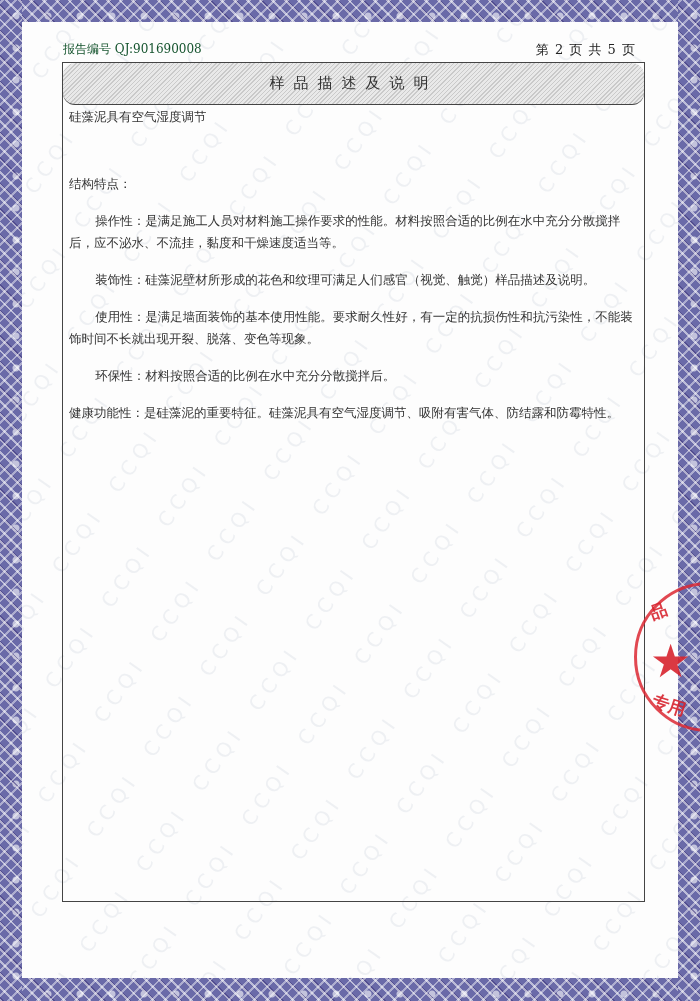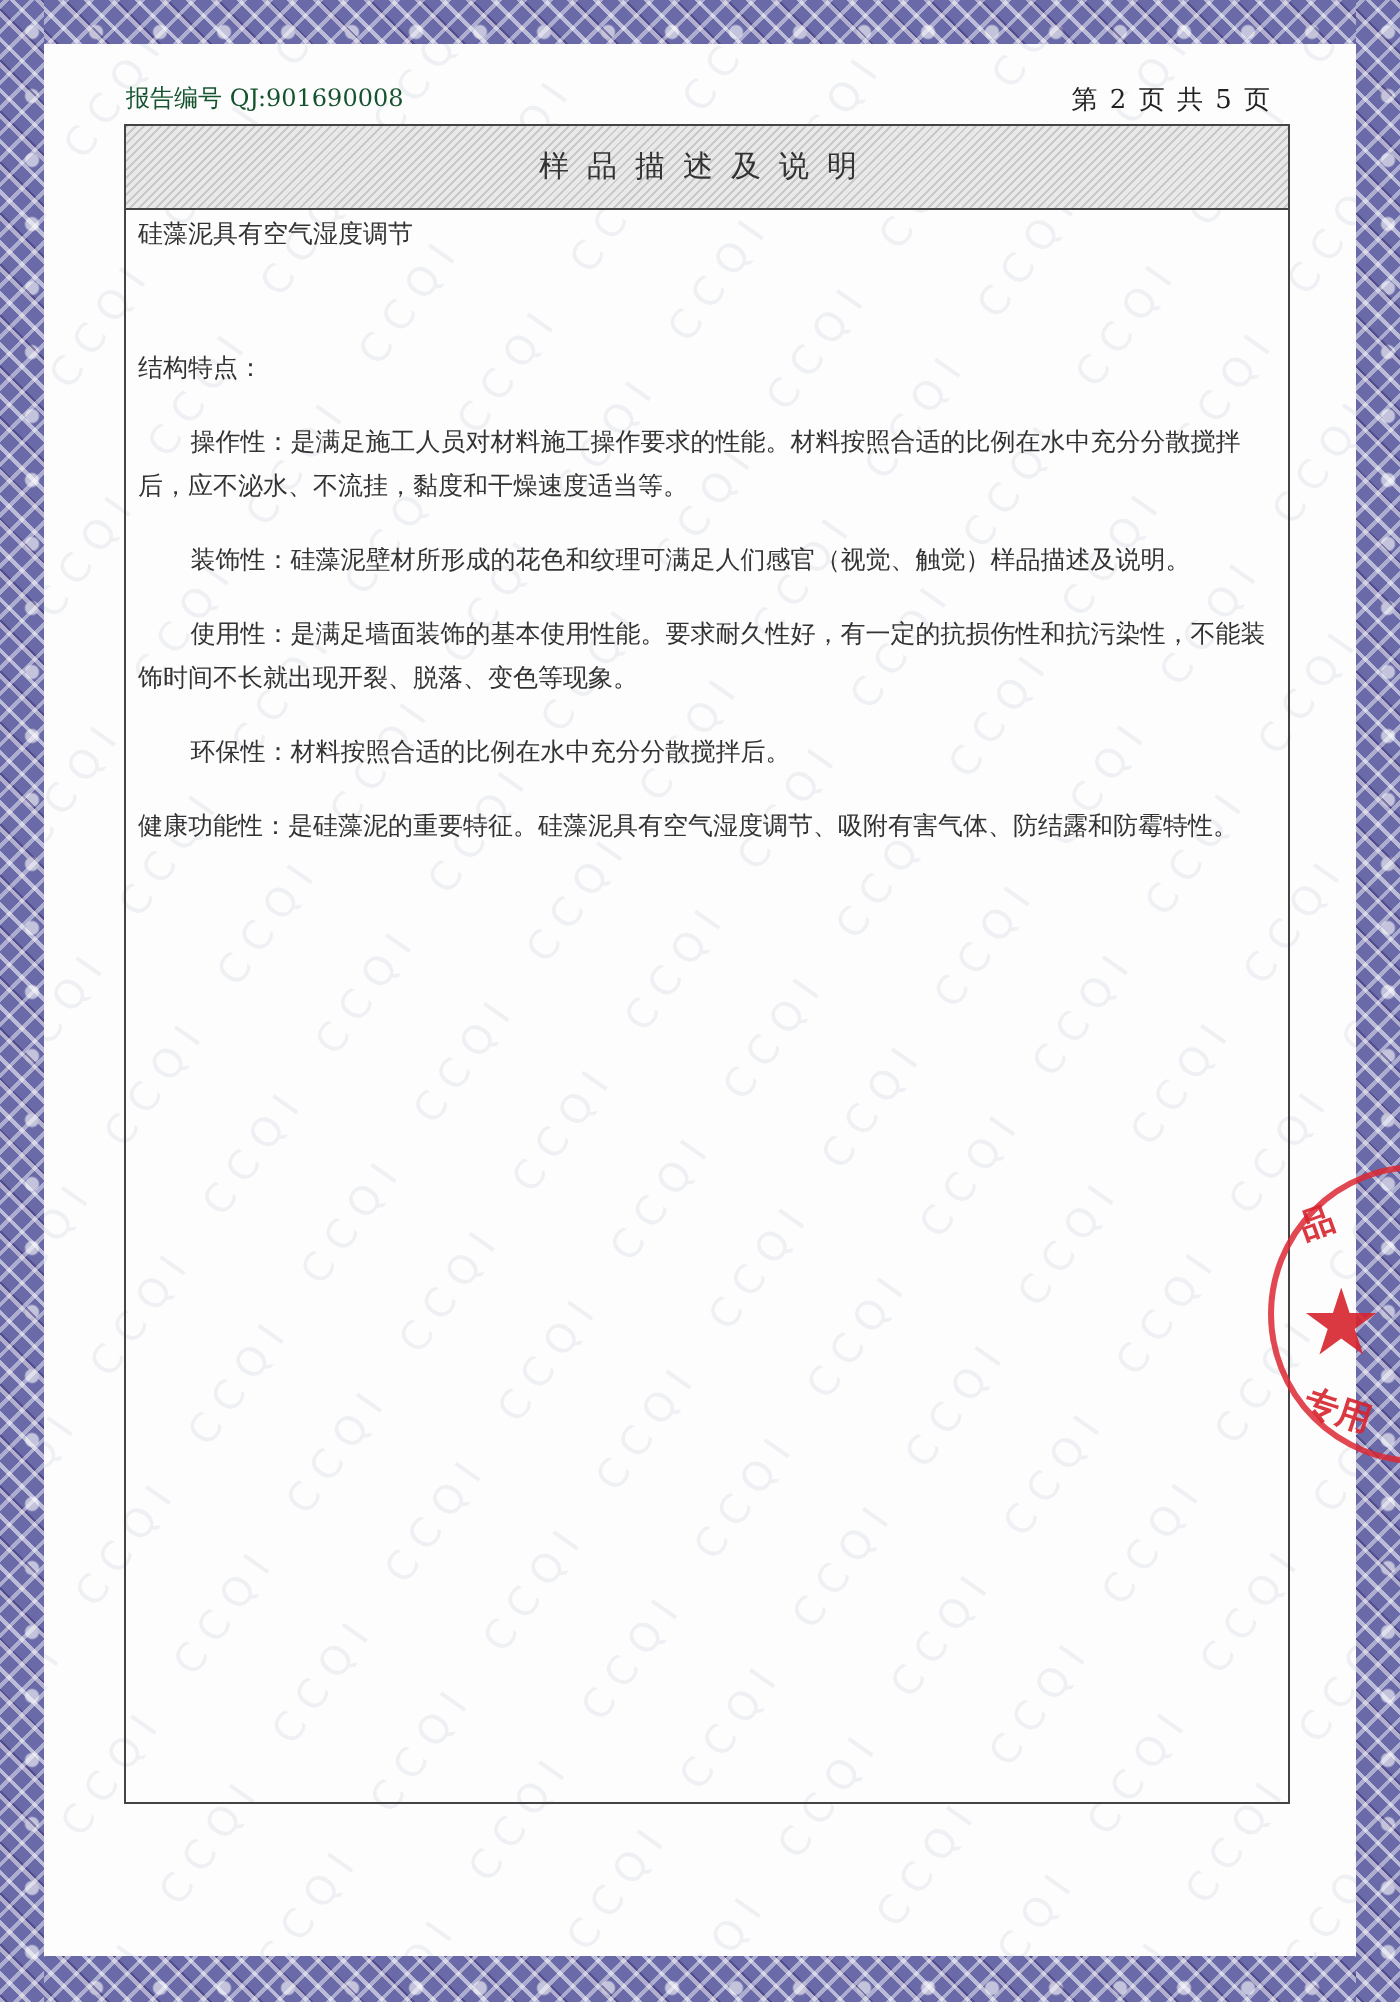--- a/index.html
+++ b/index.html
@@ -50,21 +50,21 @@
   }
 
   .table-box {
     position: absolute; left: 62px; top: 62px; width: 583px; height: 840px;
     border: 1.5px solid #444; box-sizing: border-box;
   }
   .title-band {
     height: 41px; border-bottom: 1.5px solid #444;
     background-color: #e9e9e9;
     background-image: repeating-linear-gradient(135deg, rgba(120,120,120,0.28) 0 1px, transparent 1px 3px);
-    display: flex; align-items: center; justify-content: center;
+    display: flex; align-items: center; justify-content: center; border-radius: 12px;
   }
   .title-band span {
     font-size: 15px; letter-spacing: 9px; color: #333;
   }
   .content {
     padding: 0 6px; font-size: 12.5px; line-height: 22px; color: #333;
   }
   .content p { margin: 0; }
   .para { text-indent: 2.1em; }
   .gap-s { height: 15px; }

